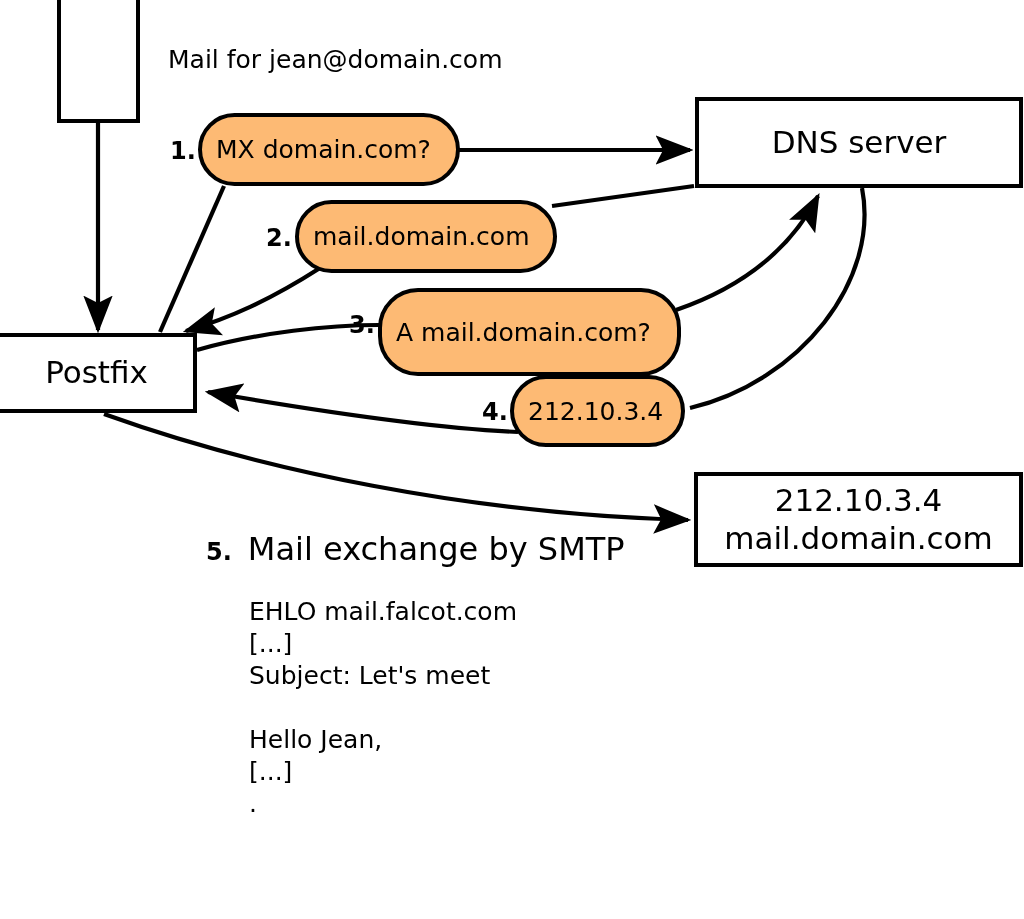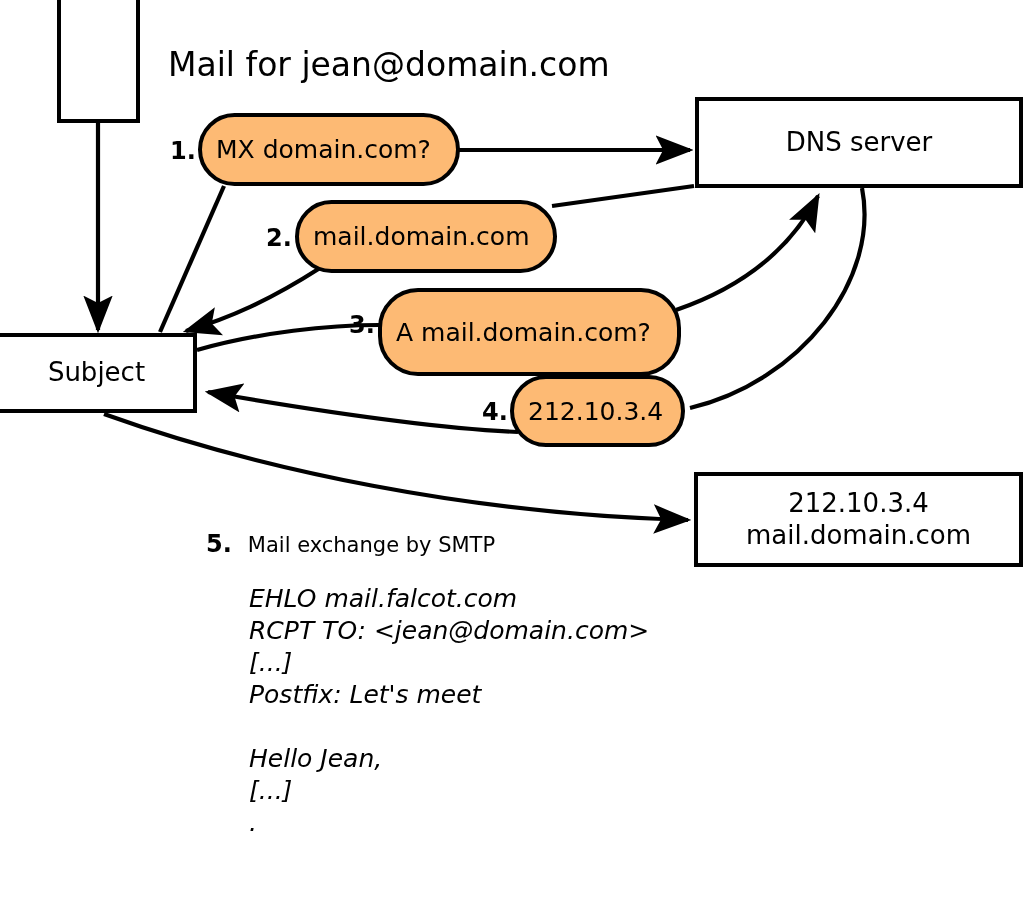--- a/index.html
+++ b/index.html
@@ -33,21 +33,21 @@
     box-sizing: border-box;
     background: #ffffff;
     border: 4px solid #000000;
     display: flex;
     align-items: center;
     justify-content: center;
     text-align: center;
     z-index: 3;
   }
   .rect-node .node-text {
-    font-size: 26px;
+    font-size: 31px;
     line-height: 1.22;
     white-space: pre-line;
   }
 
   #node-client      { left: 57px;  top: -14px; width: 83px;  height: 137px; }
   #node-postfix     { left: -4px;  top: 333px; width: 201px; height: 80px;  }
   #node-dns         { left: 695px; top: 97px;  width: 328px; height: 91px;  }
   #node-mailserver  { left: 694px; top: 472px; width: 329px; height: 95px;  }
 
   
@@ -82,52 +82,51 @@
     white-space: nowrap;
   }
   #step-num-1 { left: 170px; top: 137px; }
   #step-num-2 { left: 266px; top: 224px; }
   #step-num-3 { left: 349px; top: 311px; }
   #step-num-4 { left: 482px; top: 398px; }
 
   
   .caption {
     position: absolute;
-    font-size: 33px;
+    font-size: 25px;
     white-space: nowrap;
     z-index: 5;
   }
   #caption-mail-for { left: 168px; top: 45px; }
 
   #step5-row {
     position: absolute;
     left: 206px;
     top: 530px;
     display: flex;
     align-items: baseline;
     gap: 16px;
     z-index: 5;
   }
   #step5-row .step5-num {
     font-size: 24px;
     font-weight: bold;
   }
   #step5-row .step5-text {
-    font-size: 21px;
+    font-size: 32px;
     white-space: nowrap;
   }
 
   #smtp-transcript {
     position: absolute;
     left: 249px;
-    top: 583px;
+    top: 596px;
     font-size: 25px;
     line-height: 32px;
     z-index: 5;
-    font-style: italic;
   }
   #smtp-transcript .smtp-line {
     white-space: pre;
     min-height: 32px;
   }
 </style>
 </head>
 <body>
 
 <div id="stage">
@@ -157,21 +156,21 @@
 
       <path d="M 104,414 C 260,470 470,514 688,520" marker-end="url(#arrowhead)"></path>
     </g>
   </svg>
 
   <div class="rect-node" id="node-client">
     <span class="node-text"></span>
   </div>
 
   <div class="rect-node" id="node-postfix">
-    <span class="node-text">Subject</span>
+    <span class="node-text">Postfix</span>
   </div>
 
   <div class="rect-node" id="node-dns">
     <span class="node-text">DNS server</span>
   </div>
 
   <div class="rect-node" id="node-mailserver">
     <span class="node-text">212.10.3.4
 mail.domain.com</span>
   </div>
@@ -199,22 +198,21 @@
 
   <span class="caption" id="caption-mail-for">Mail for jean@domain.com</span>
 
   <div id="step5-row">
     <span class="step5-num">5.</span>
     <span class="step5-text">Mail exchange by SMTP</span>
   </div>
 
   <div id="smtp-transcript">
       <div class="smtp-line">EHLO mail.falcot.com</div>
-      <div class="smtp-line">RCPT TO: &lt;jean@domain.com&gt;</div>
       <div class="smtp-line">[...]</div>
-      <div class="smtp-line">Postfix: Let's meet</div>
+      <div class="smtp-line">Subject: Let's meet</div>
       <div class="smtp-line">&nbsp;</div>
       <div class="smtp-line">Hello Jean,</div>
       <div class="smtp-line">[...]</div>
       <div class="smtp-line">.</div>
     </div>
 
 </div>
 
 </body></html>

